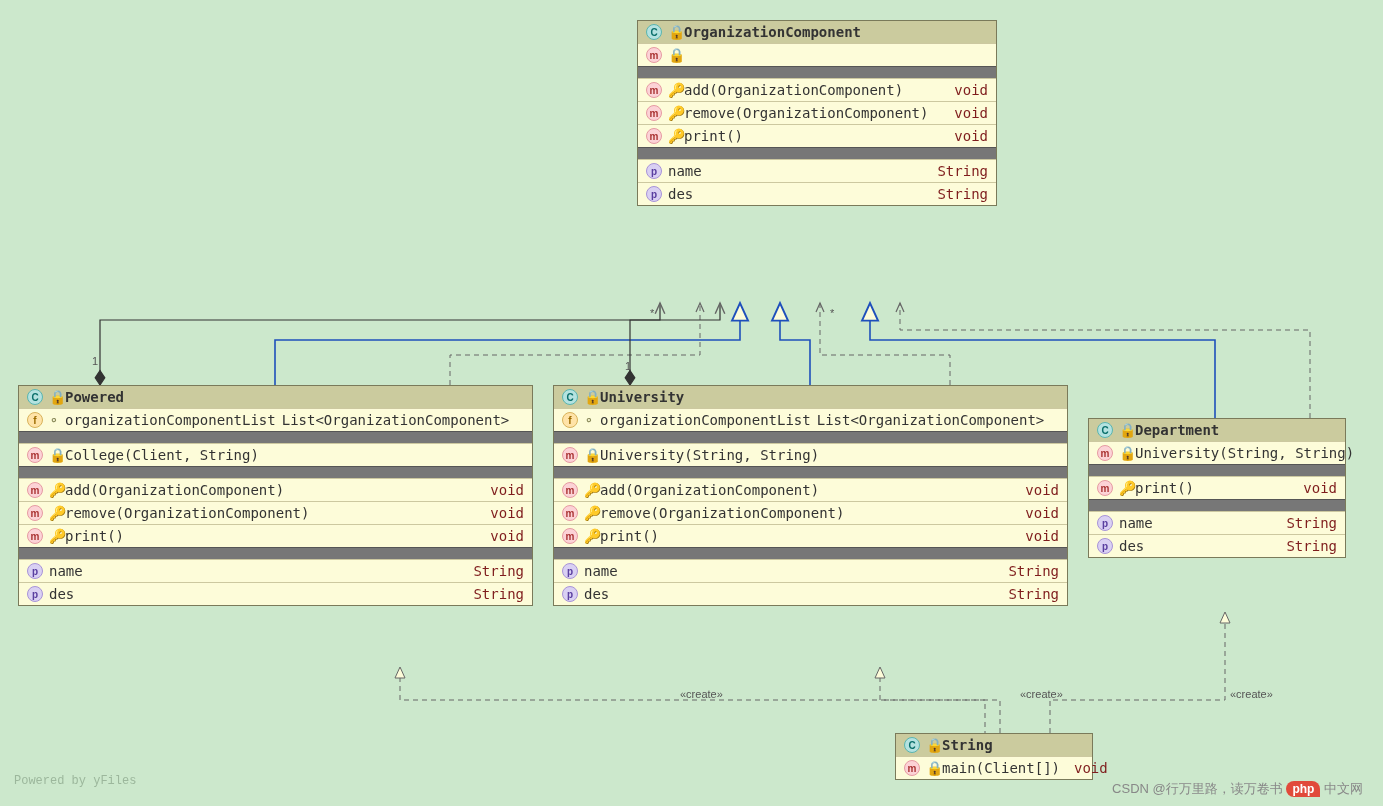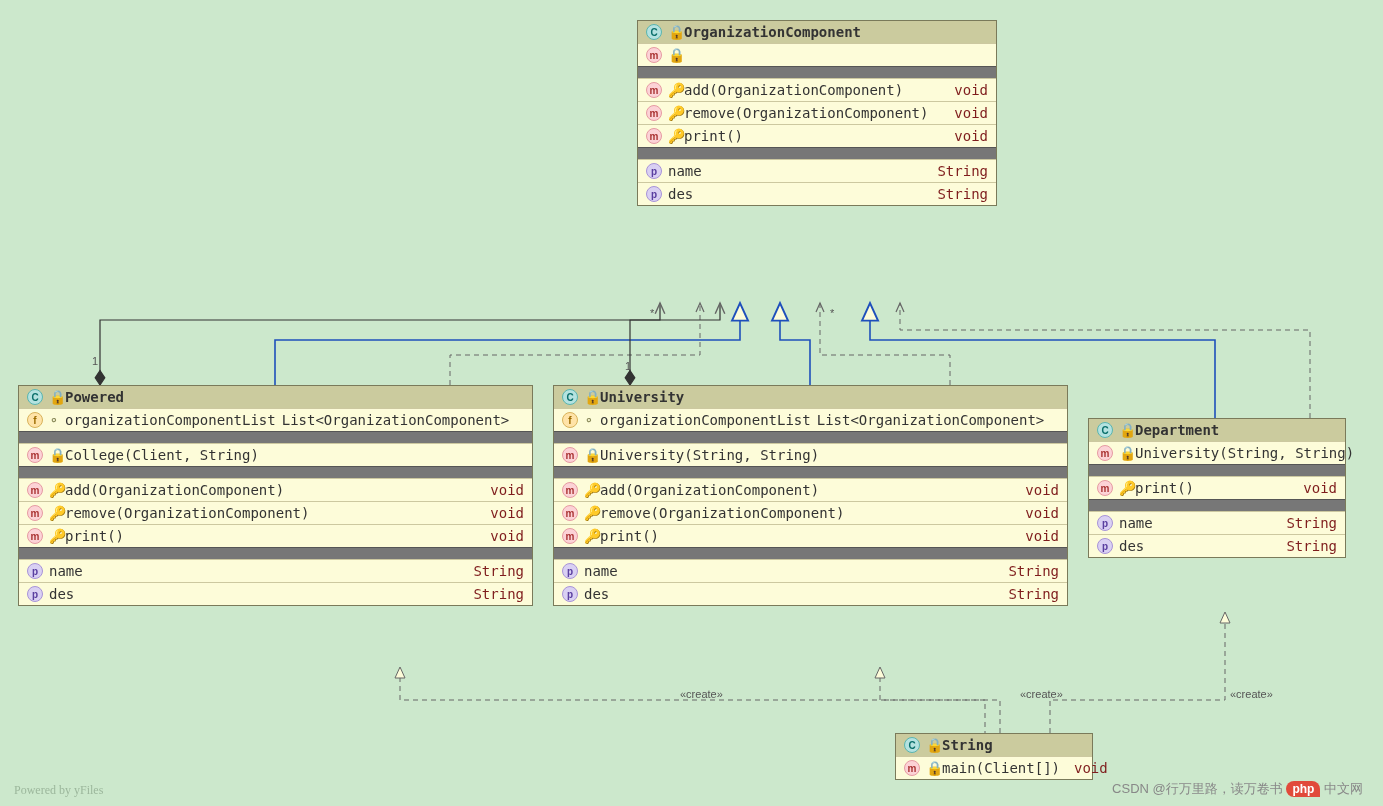--- a/index.html
+++ b/index.html
@@ -38,22 +38,22 @@
     margin-right: 6px; flex: 0 0 16px;
   }
   .icon-c { background: #b4e2e0; color: #0a6f6b; border: 1px solid #5ab5b0; }
   .icon-m { background: #fcd2d6; color: #a33; border: 1px solid #e69ba3; }
   .icon-f { background: #ffe3a8; color: #9b6b00; border: 1px solid #d8b25a; }
   .icon-p { background: #d9d0f3; color: #5a3fa0; border: 1px solid #a893d8; }
   .vis { width: 10px; margin-right: 6px; color: #8a8a5a; font-weight: bold; text-align: center; }
   .spacer { flex: 1; }
   .ret { margin-left: 14px; color: #7f1d1d; }
   .footer {
-    position: absolute; bottom: 8px; left: 14px;
-    font-family: Liberation Serif, serif; color: #9cb79c; font-size: 12px;
+    position: absolute; bottom: 18px; left: 14px;
+    font-family: Liberation Mono, monospace; color: #9cb79c; font-size: 12px;
   }
   .wm { position: absolute; bottom: 8px; right: 20px; font-family: sans-serif; color: #888; font-size: 13px; }
   .wm .php { background: #e14a3b; color: #fff; border-radius: 8px 8px 0 8px; padding: 1px 6px; font-weight: bold; font-size: 12px; }
   .edge-lbl { position: absolute; font-family: sans-serif; font-size: 11px; color: #555; background: transparent; }
 </style>
 </head>
 <body>
 
 <svg class="arrows">
   <defs>

